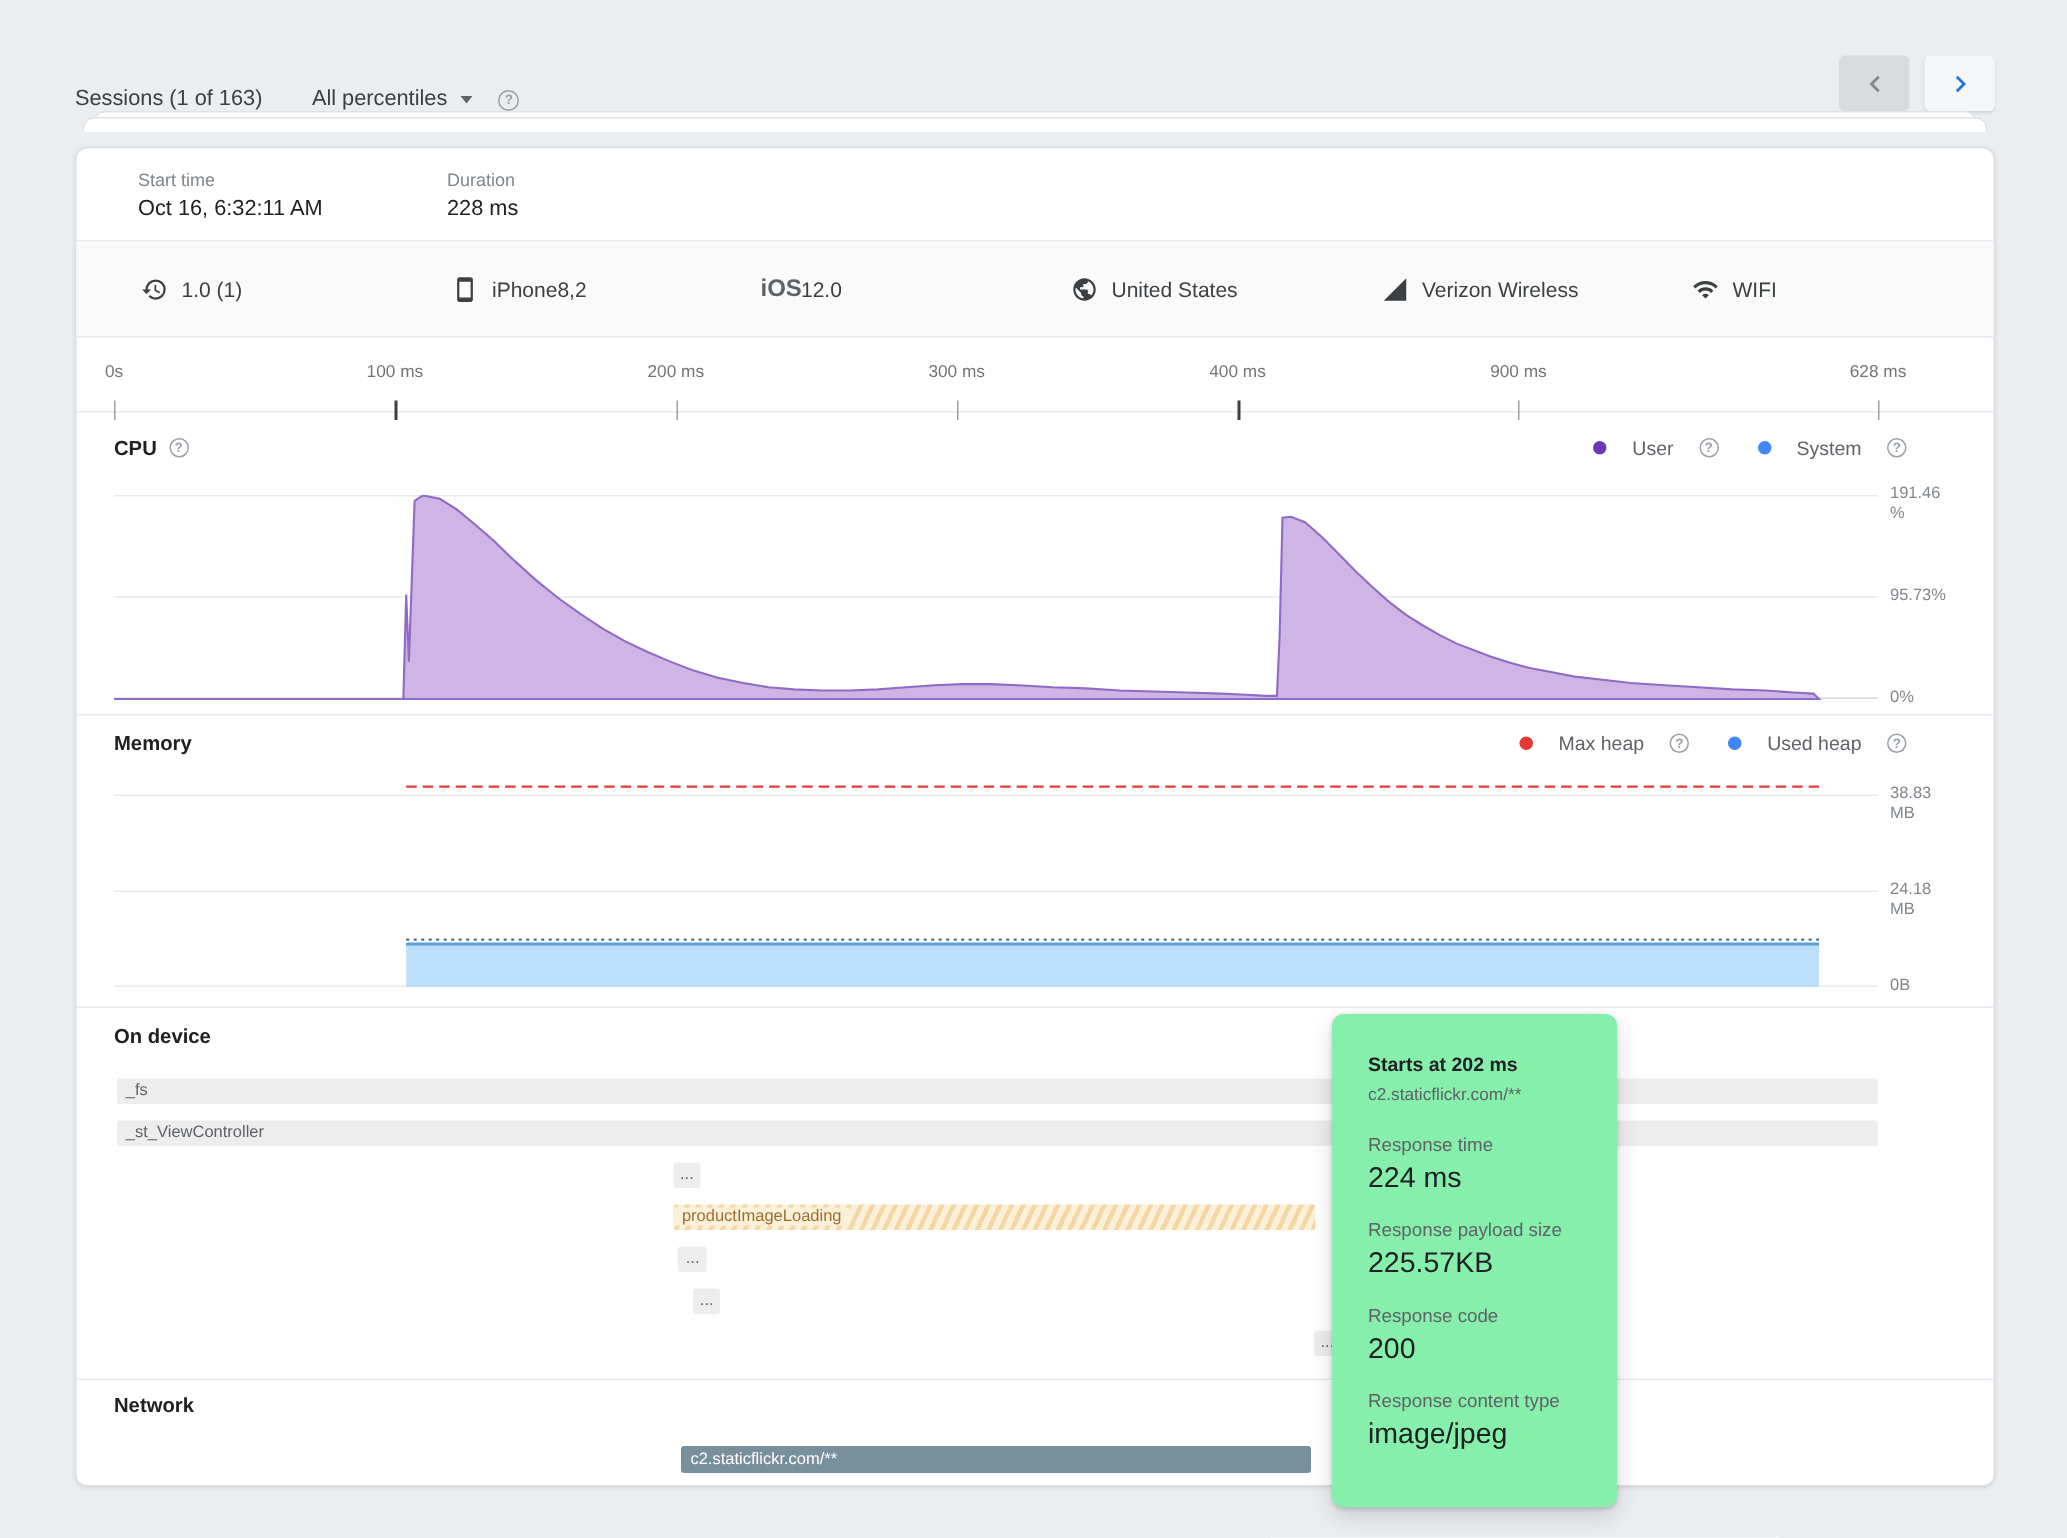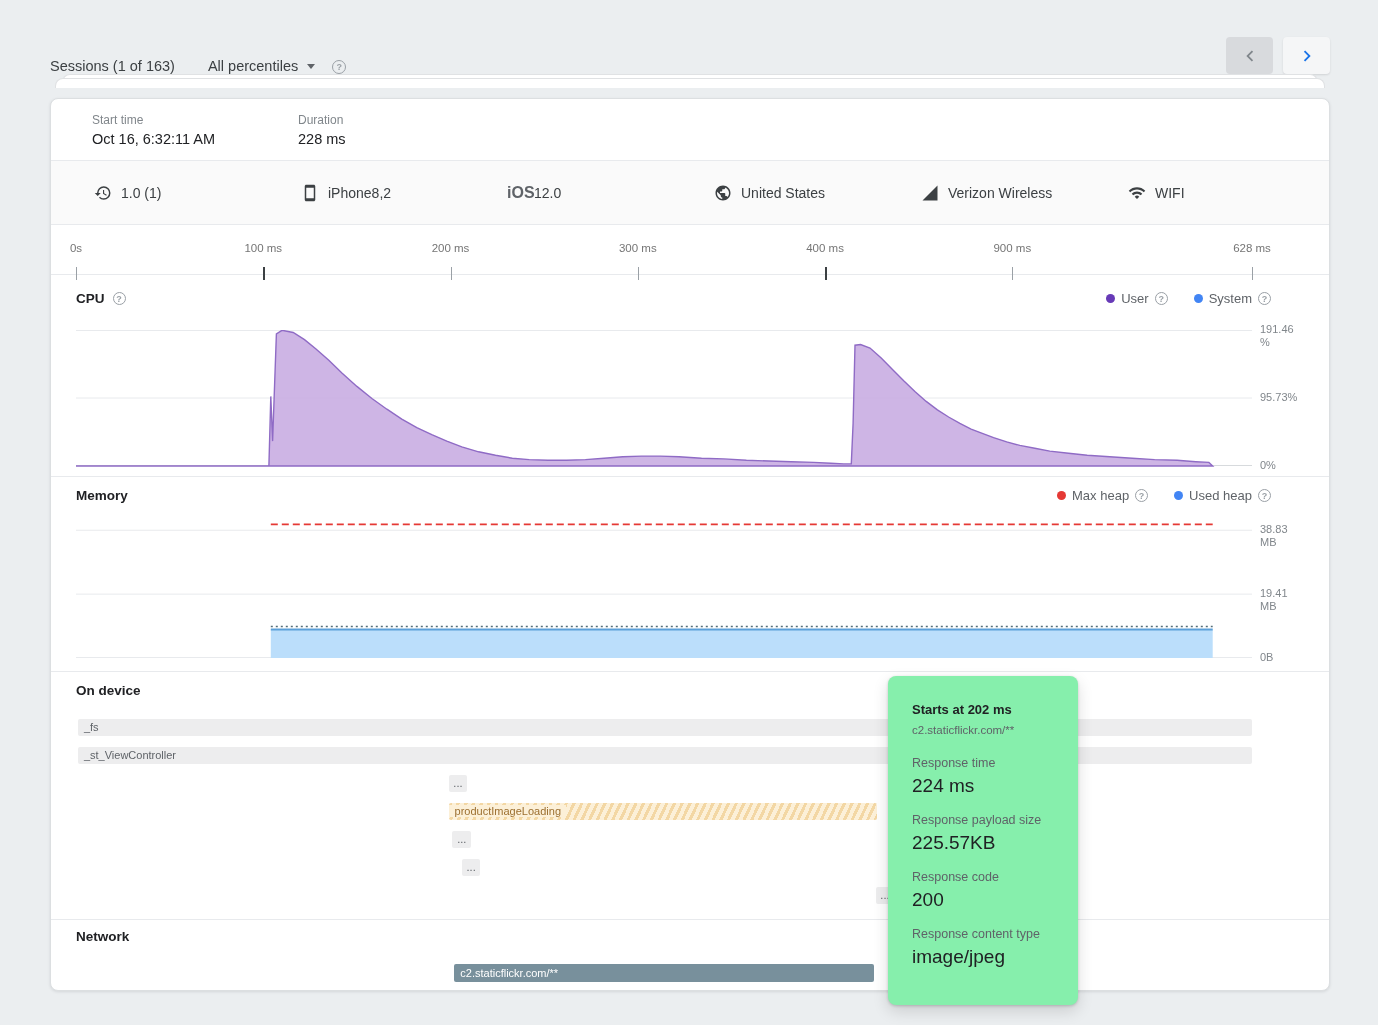--- a/index.html
+++ b/index.html
@@ -68,21 +68,21 @@
   .sec-dev { top:573px; height:248px; border-bottom:1px solid #e8eaed; }
   .sec-net { top:821px; height:72px; }
   .sec-title { position:absolute; left:25px; font-size:13.5px; font-weight:bold; color:#202124;
     display:flex; align-items:center; gap:8px; }
   .sec-cpu .sec-title { top:16px; } .sec-mem .sec-title { top:11px; }
   .sec-dev .sec-title { top:11px; } .sec-net .sec-title { top:9px; }
   .sec-title .help { width:13px; height:13px; }
 
   .legend { position:absolute; right:58px; display:flex; align-items:center; gap:26px; }
   .sec-cpu .legend { top:16px; } .sec-mem .legend { top:11px; }
-  .legend-item { display:flex; align-items:center; gap:6px; cursor:pointer; }
+  .legend-item { display:flex; align-items:center; gap:17px; cursor:pointer; }
   .legend-dot { width:9px; height:9px; border-radius:50%; flex:none; }
   .legend-label { font-size:13px; color:#5f6368; }
   .legend .help { width:13px; height:13px; }
 
   .plot { position:absolute; left:25px; }
   #cpu-plot { top:55px; width:1176px; height:137px; }
   #mem-plot { top:29px; width:1176px; height:153px; }
   .y-label { position:absolute; left:1209px; width:46px; font-size:11px; line-height:13px; color:#80868b; }
 
   
@@ -250,21 +250,21 @@
       <div class="plot" id="mem-plot"><svg width="1176" height="153" viewBox="0 0 1176 153">
             <line x1="0" x2="1176" y1="24.247619047619068" y2="24.247619047619068" stroke="#e8eaed" stroke-width="1"></line>
             <line x1="0" x2="1176" y1="88.14025974025974" y2="88.14025974025974" stroke="#e8eaed" stroke-width="1"></line>
             <line x1="0" x2="1176" y1="151.5" y2="151.5" stroke="#e8eaed" stroke-width="1"></line>
             <line x1="194.8" x2="1136.7" y1="18.4" y2="18.4" stroke="#e53935" stroke-width="1.6" stroke-dasharray="7 4"></line>
             <rect x="194.8" y="123.4" width="941.9" height="28.6" fill="#bbdefb"></rect>
             <line x1="194.8" x2="1136.7" y1="123.4" y2="123.4" stroke="#5c9fd8" stroke-width="2"></line>
             <line x1="194.8" x2="1136.7" y1="120.4" y2="120.4" stroke="#546e7a" stroke-width="1.5" stroke-dasharray="2 3"></line>
           </svg></div>
     <div class="y-label" style="top: 46.2476px;">38.83 MB</div>
-        <div class="y-label" style="top: 110.14px;">19.41 MB</div>
+        <div class="y-label" style="top: 110.14px;">24.18 MB</div>
         <div class="y-label" style="top: 174px;">0B</div>
       </div>
 
     <div class="section sec-dev" id="dev-section">
       <div class="sec-title">
         <span>On device</span>
       </div>
       <div id="trace-rows">
           <div class="trace-bar" style="top: 47px; left: 26.9px; width: 1174.1px;"><span class="blabel">_fs</span></div>
           <div class="trace-bar" style="top: 75px; left: 26.9px; width: 1174.1px;"><span class="blabel">_st_ViewController</span></div>

